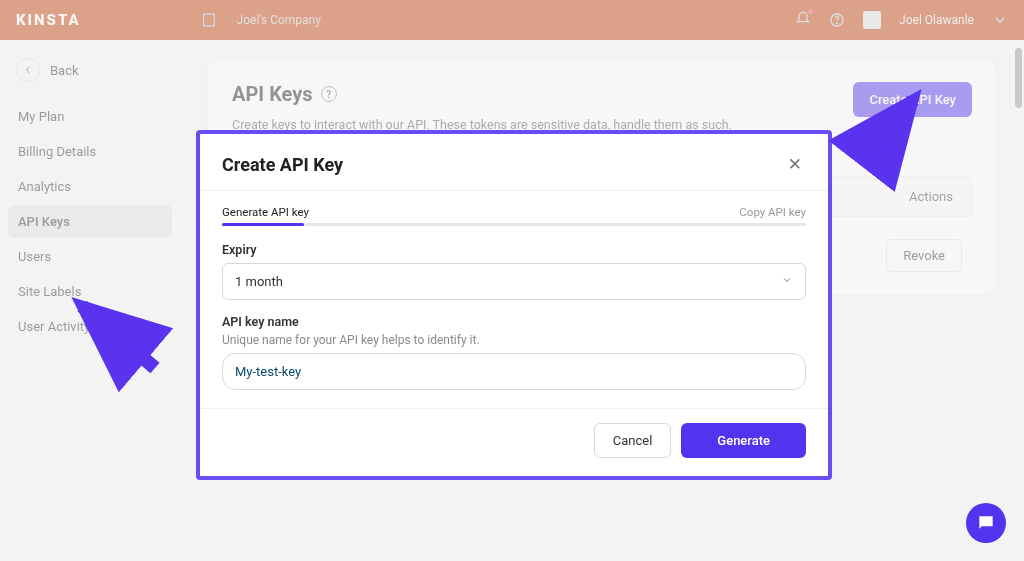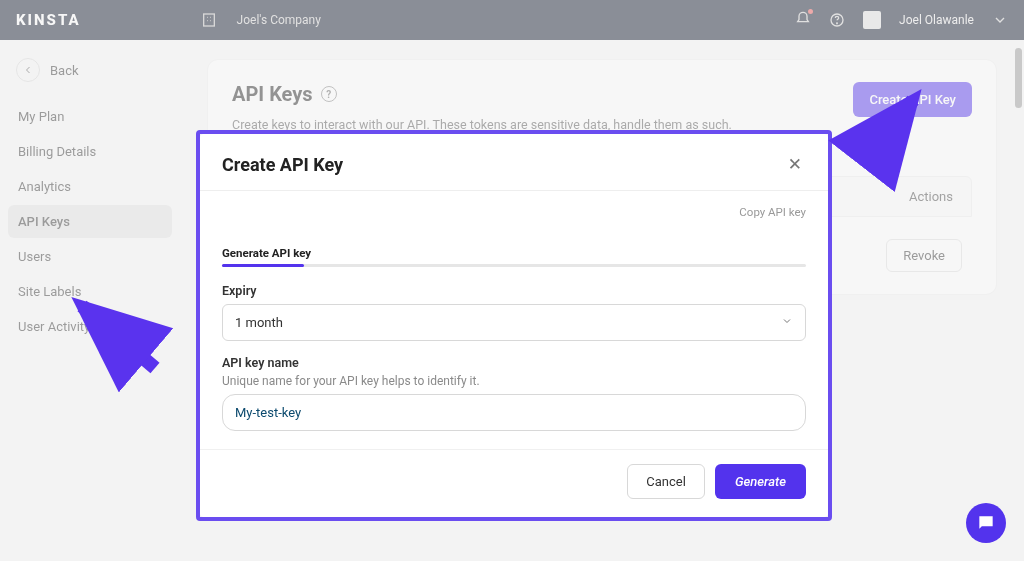--- a/index.html
+++ b/index.html
@@ -1,19 +1,19 @@
 <!DOCTYPE html>
 <html><head>
 <meta charset="utf-8">
 <style>
   * { box-sizing: border-box; margin: 0; padding: 0; font-family: -apple-system, BlinkMacSystemFont, "Segoe UI", Roboto, Helvetica, Arial, sans-serif; }
   body { width: 1024px; height: 561px; background: #f7f7f7; overflow: hidden; position: relative; }
 
   
-  .topbar { height: 40px; background: #0f172a; display: flex; align-items: center; padding: 0 16px; color: #d0d0d0; font-size: 13px; }
+  .topbar { height: 40px; background: #c2410c; display: flex; align-items: center; padding: 0 16px; color: #d0d0d0; font-size: 13px; }
   .logo { font-weight: 800; letter-spacing: 2px; color: #fff; font-size: 15px; margin-right: 120px; }
   .company { display: flex; align-items: center; gap: 20px; color: #d0d0d0; font-size: 12px; }
   .topbar-right { margin-left: auto; display: flex; align-items: center; gap: 18px; }
   .bell { position: relative; }
   .bell-dot { position: absolute; top: -2px; right: -2px; width: 5px; height: 5px; background: #e95454; border-radius: 50%; }
   .avatar { width: 18px; height: 18px; background: #e0e0e0; border-radius: 2px; }
   .username { font-size: 12px; color:#e8e8e8; }
   .ic { width:16px; height:16px; display:inline-block; }
 
   
@@ -39,31 +39,31 @@
 
   
   .modal-wrap { position:absolute; left:196px; top:130px; width:636px; }
   .modal-border { border:4px solid #6a4df0; border-radius:4px; padding:0; }
   .modal { background:#fff; border-radius:4px; overflow:hidden; }
   .modal-head { display:flex; align-items:center; justify-content:space-between; padding:18px 22px 14px 22px; border-bottom:1px solid #eee;}
   .modal-title { font-size:18px; font-weight:700; color:#222;}
   .close-x { font-size:17px; color:#777; cursor:pointer; padding:2px 4px;}
   .modal-body { padding: 14px 22px 18px 22px; }
   .steps { display:flex; justify-content:space-between; font-size:11.5px; margin-bottom:4px;}
-  .step-active { color:#222; font-weight:700;margin-top:41px;}
+  .step-active { color:#222; font-weight:400;}
   .step-inactive { color:#999;}
   .step-bar { height:3px; background:#e6e6e6; border-radius:2px; position:relative; margin-bottom:16px;}
   .step-bar-fill { position:absolute; left:0; top:0; height:100%; width:14%; background:#5333ed; border-radius:2px;}
   .field-label { font-size:12.5px; font-weight:600; color:#333; margin-bottom:6px; display:block;}
   .field-help { font-size:12px; color:#8a8a8a; margin-top:-2px; margin-bottom:6px;}
   .select { border:1px solid #d8d8d8; border-radius:6px; padding:10px 12px; font-size:13px; color:#333; display:flex; justify-content:space-between; cursor:pointer; }
   .input { width:100%; border:1px solid #d8d8d8; border-radius:13px; padding:10px 12px; font-size:13px; color:#0c4a6e; }
   .modal-foot { display:flex; justify-content:flex-end; gap:10px; padding:14px 22px 18px 22px; border-top:1px solid #f0f0f0;}
   .btn-secondary { background:#fff; border:1px solid #d8d8d8; border-radius:6px; padding:9px 18px; font-size:13px; color:#333; cursor:pointer;}
-  .btn-primary { background:#5333ed; border:none; color:#fff; border-radius:6px; padding:9px 20px; font-size:13px; font-weight:500; cursor:pointer;font-style:italic;}
+  .btn-primary { background:#5333ed; border:none; color:#fff; border-radius:6px; padding:9px 36px; font-size:13px; font-weight:500; cursor:pointer;}
 
   
   .arrow { position:absolute; pointer-events:none; }
   .arrow svg { overflow:visible; }
 
   
   .chat { position:absolute; right:18px; bottom:18px; width:40px; height:40px; background:#5333ed; border-radius:50%; display:flex; align-items:center; justify-content:center; }
   .chat svg { width:20px; height:20px; fill:#fff;}
 
   

